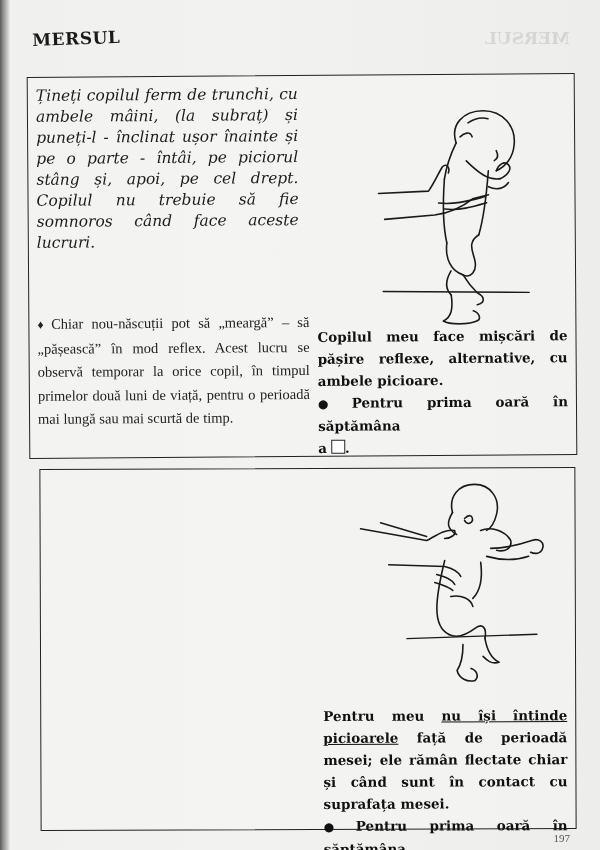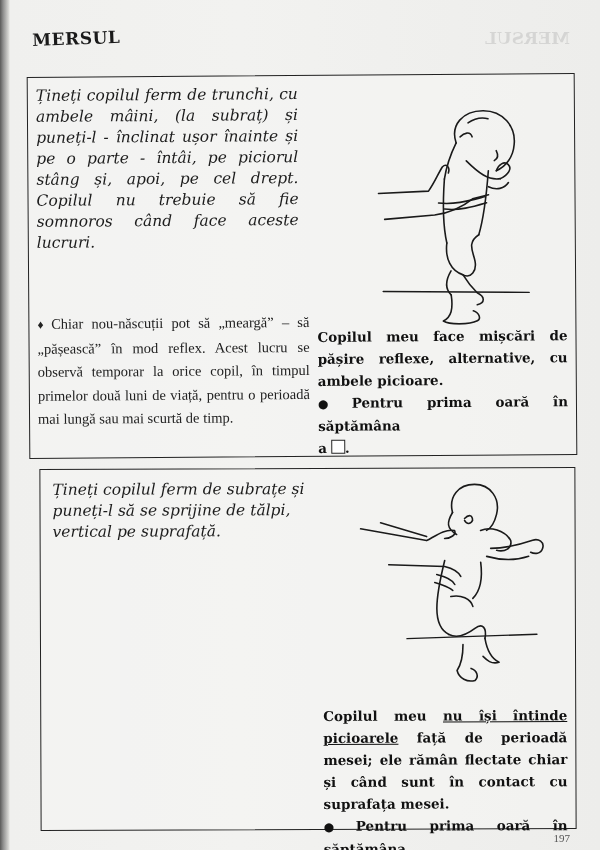--- a/index.html
+++ b/index.html
@@ -101,21 +101,20 @@
   <div class="bold-text b1-obs">
     <span>Copilul meu face mișcări de pășire reflexe, alternative, cu ambele picioare.</span>
     <span class="week-line">
       <span class="bullet">●</span><span>Pentru prima oară în săptămâna</span>
     </span>
     <span>a</span><span class="checkbox-sq"></span><span>.</span>
   </div>
 </div>
 
 <div class="box box2">
-  <div class="italic b2-instr">Țineți copilul ferm de subrațe și puneți-l să se sprijine de tălpi, vertical pe suprafață.</div>
 
   <svg class="ill ill2" viewBox="0 0 230 210" fill="none" stroke="#1a1a1a" stroke-width="1.6" stroke-linecap="round" stroke-linejoin="round">
 
     <path d="M112 34 C108 18 118 6 134 6 C150 6 160 20 156 36 C154 44 150 50 146 52"></path>
     <path d="M124 40 C128 36 132 36 132 42 C130 46 126 46 124 42"></path>
 
     <path d="M140 52 C150 48 164 52 170 62 C172 70 164 74 156 72"></path>
 
     <path d="M150 70 C166 70 180 66 192 62 C198 60 204 64 202 70 C200 76 194 76 190 74"></path>
     <path d="M146 78 C160 82 176 82 188 78"></path>
@@ -132,21 +131,21 @@
 
     <path d="M108 156 C116 160 126 156 134 150 C142 144 146 150 144 160"></path>
     <path d="M110 118 C120 116 130 120 132 128"></path>
     <path d="M144 160 C146 172 150 180 158 184 C150 186 146 182 142 178"></path>
     <path d="M122 166 C122 176 120 186 116 192 C118 200 126 204 134 202 C138 198 136 192 130 190"></path>
 
     <path d="M66 160 L196 156" stroke-width="1.4"></path>
   </svg>
 
   <div class="bold-text b2-obs">
-    <span>Copilul meu </span><span class="underline">nu își întinde picioarele</span><span> față de perioadă mesei; ele rămân flectate chiar și când sunt în contact cu suprafața mesei.</span>
+    <span>Pentru meu </span><span class="underline">nu își întinde picioarele</span><span> față de perioadă mesei; ele rămân flectate chiar și când sunt în contact cu suprafața mesei.</span>
     <span class="week-line">
       <span class="bullet">●</span><span>Pentru prima oară în săptămâna</span>
     </span>
     
   </div>
 </div>
 
 <div class="page-num">197</div>
 
 </body></html>

